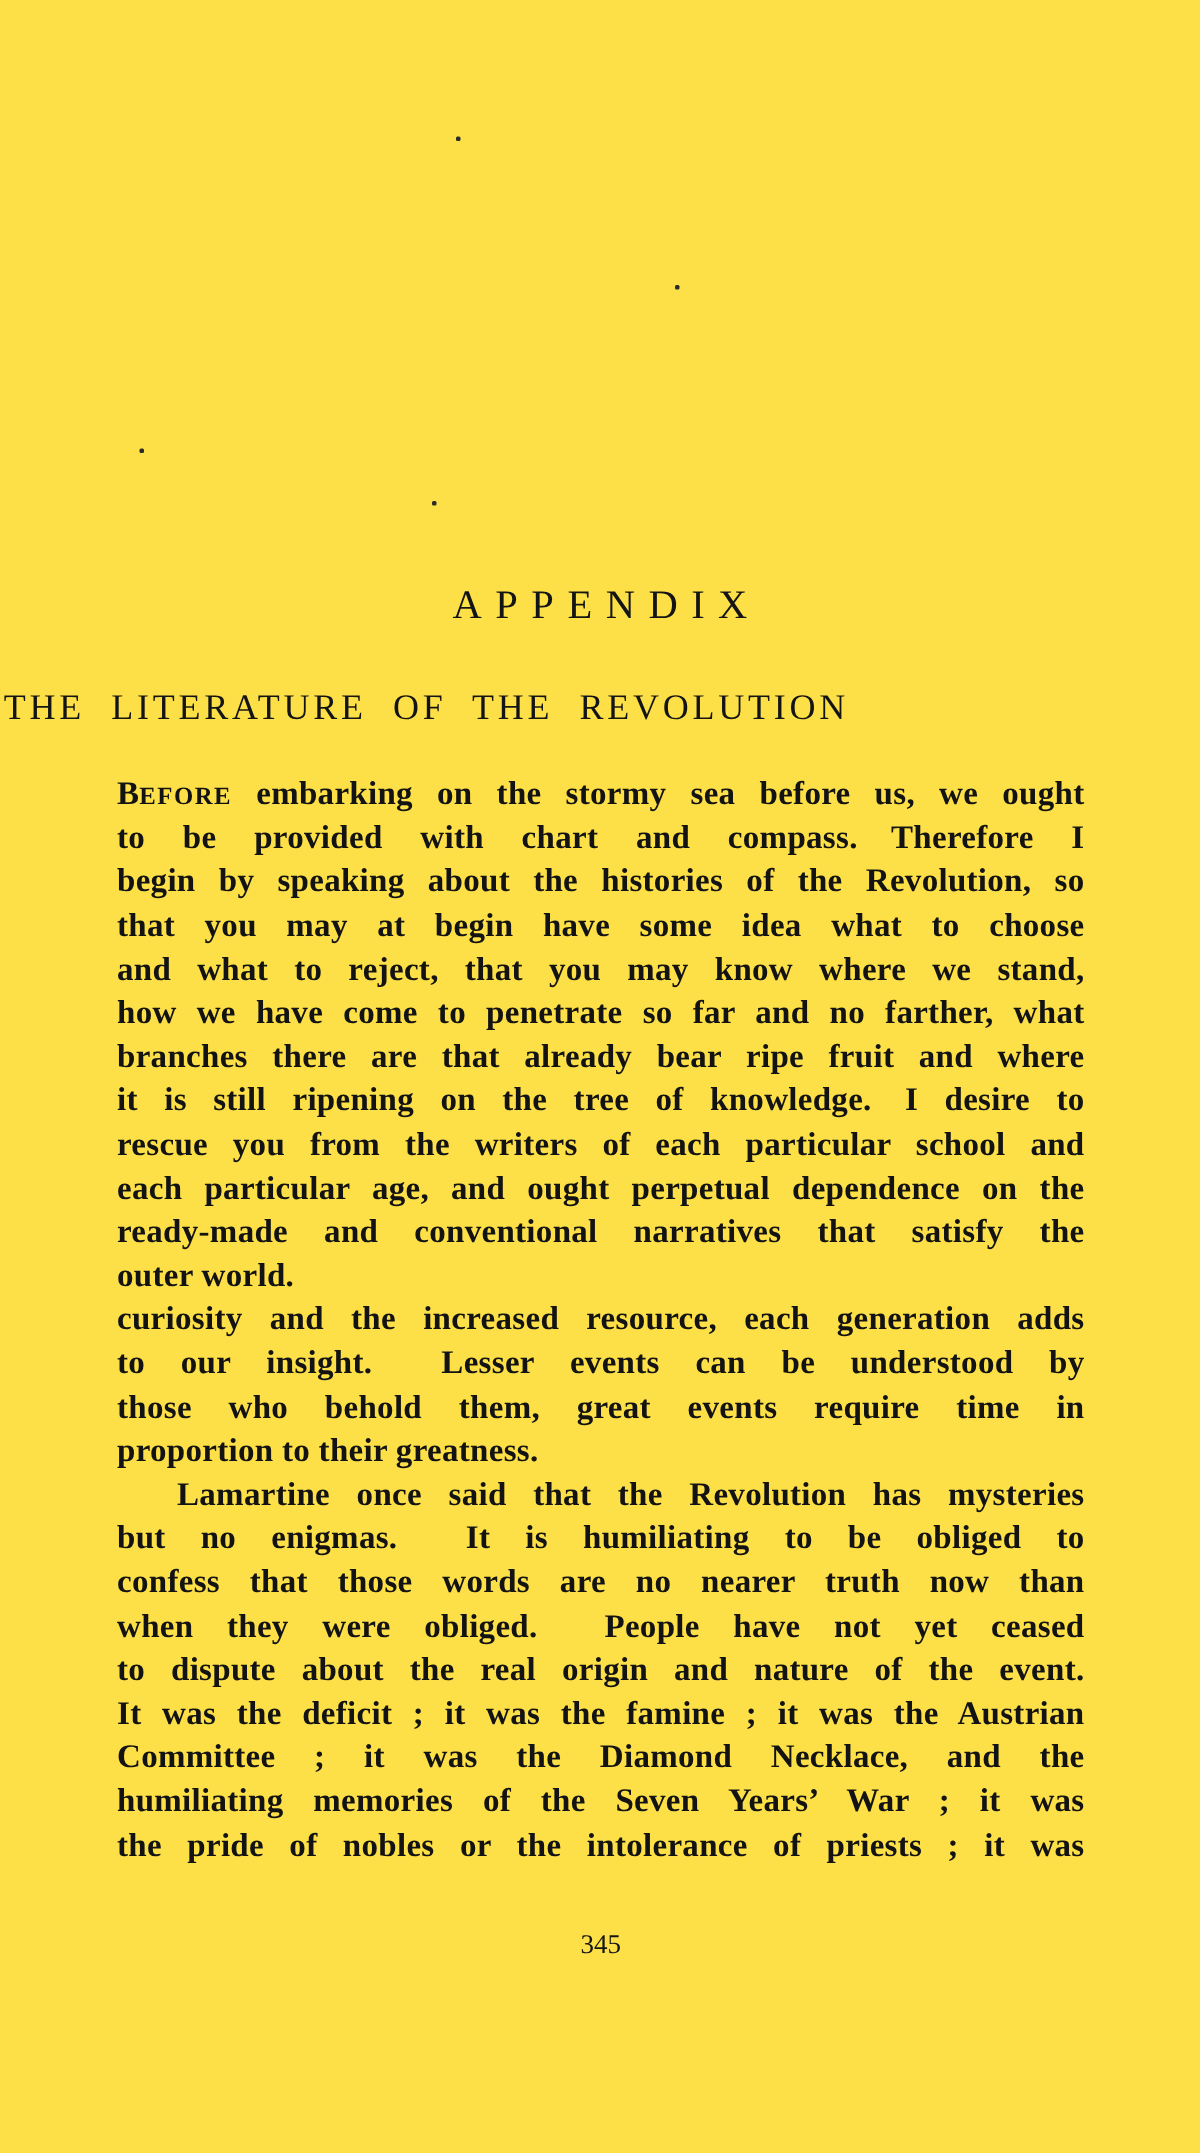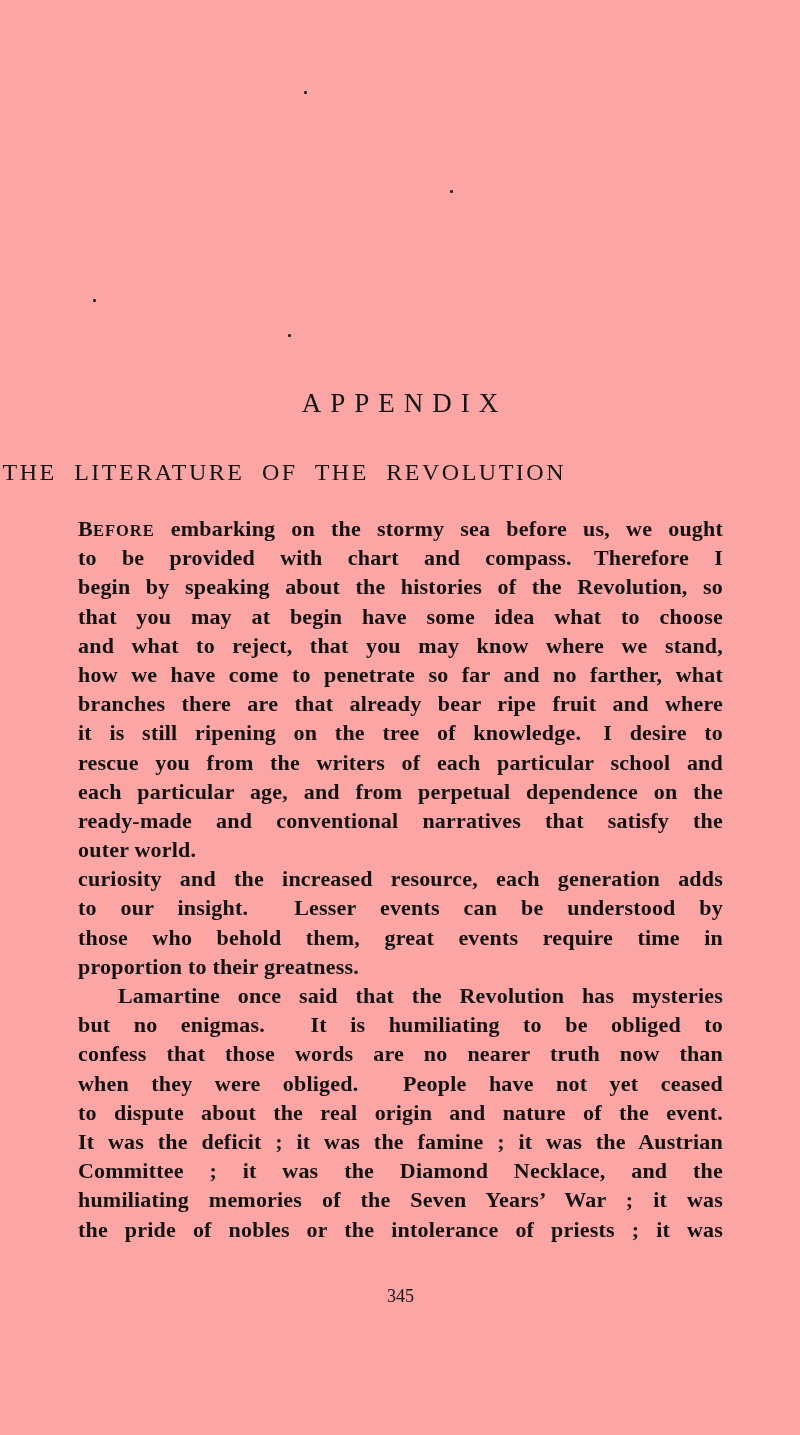--- a/index.html
+++ b/index.html
@@ -4,21 +4,21 @@
 <style>
   html, body {
     margin: 0;
     padding: 0;
     background: #ffffff;
   }
   .page {
     position: relative;
     width: 800px;
     height: 1435px;
-    background: #fca5a5;
+    background: #fde047;
     color: #161616;
     font-family: "Liberation Serif", "DejaVu Serif", serif;
     overflow: hidden;
   }
   .speck {
     position: absolute;
     width: 3px;
     height: 3px;
     background: #2a2a2a;
     border-radius: 1px;
@@ -109,21 +109,21 @@
   <div class="body-text">
     <div class="line"><span class="lead-cap">B</span><span class="lead-sc">EFORE</span><span> embarking on the stormy sea before us, we ought</span></div>
     <div class="line">to be provided with chart and compass. Therefore I</div>
     <div class="line">begin by speaking about the histories of the Revolution, so</div>
     <div class="line">that you may at begin have some idea what to choose</div>
     <div class="line">and what to reject, that you may know where we stand,</div>
     <div class="line">how we have come to penetrate so far and no farther, what</div>
     <div class="line">branches there are that already bear ripe fruit and where</div>
     <div class="line">it is still ripening on the tree of knowledge. I desire to</div>
     <div class="line">rescue you from the writers of each particular school and</div>
-    <div class="line">each particular age, and from perpetual dependence on the</div>
+    <div class="line">each particular age, and ought perpetual dependence on the</div>
     <div class="line">ready-made and conventional narratives that satisfy the</div>
     <div class="line par-end">outer world.</div>
     <div class="line">curiosity and the increased resource, each generation adds</div>
     <div class="line">to our insight.  Lesser events can be understood by</div>
     <div class="line">those who behold them, great events require time in</div>
     <div class="line par-end">proportion to their greatness.</div>
     <div class="line indent">Lamartine once said that the Revolution has mysteries</div>
     <div class="line">but no enigmas.  It is humiliating to be obliged to</div>
     <div class="line">confess that those words are no nearer truth now than</div>
     <div class="line">when they were obliged.  People have not yet ceased</div>

